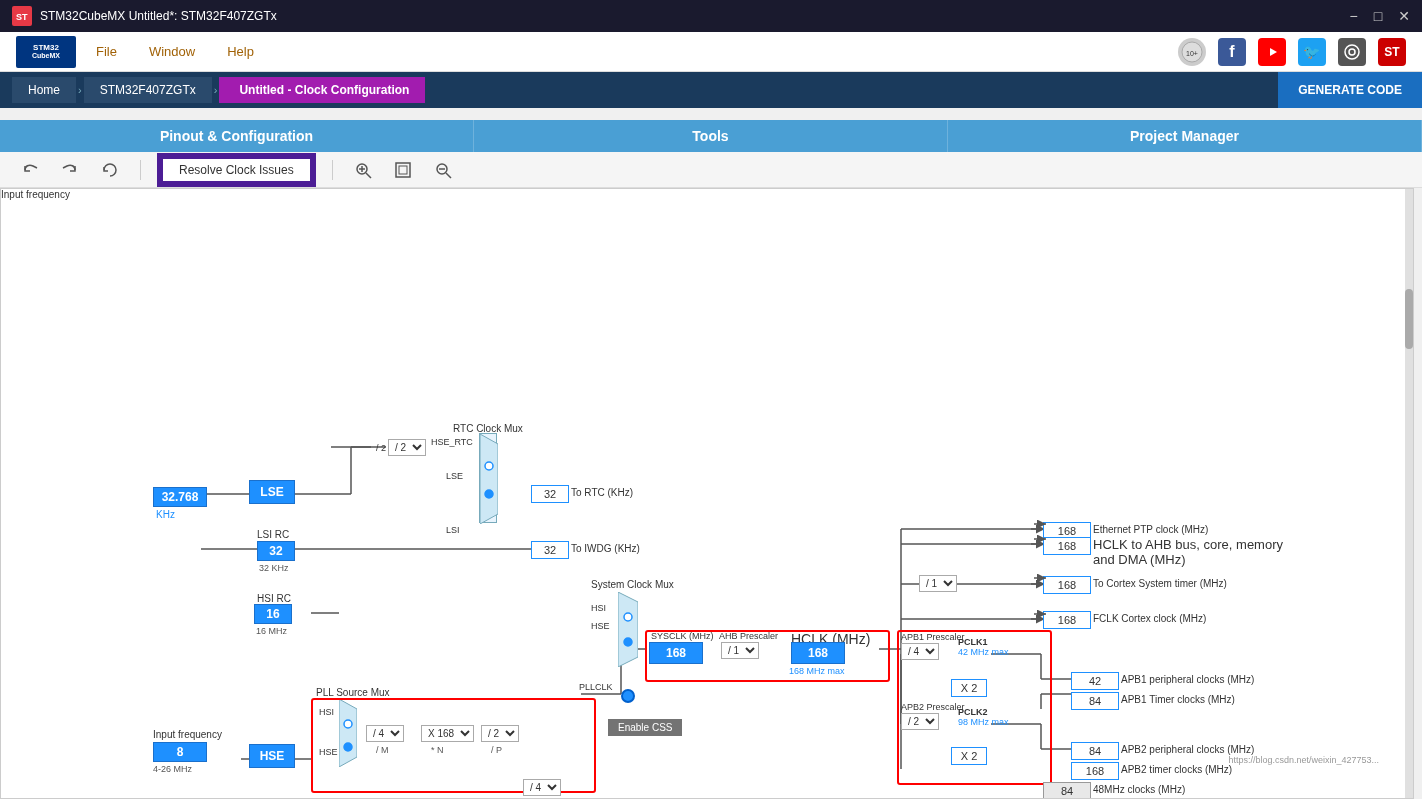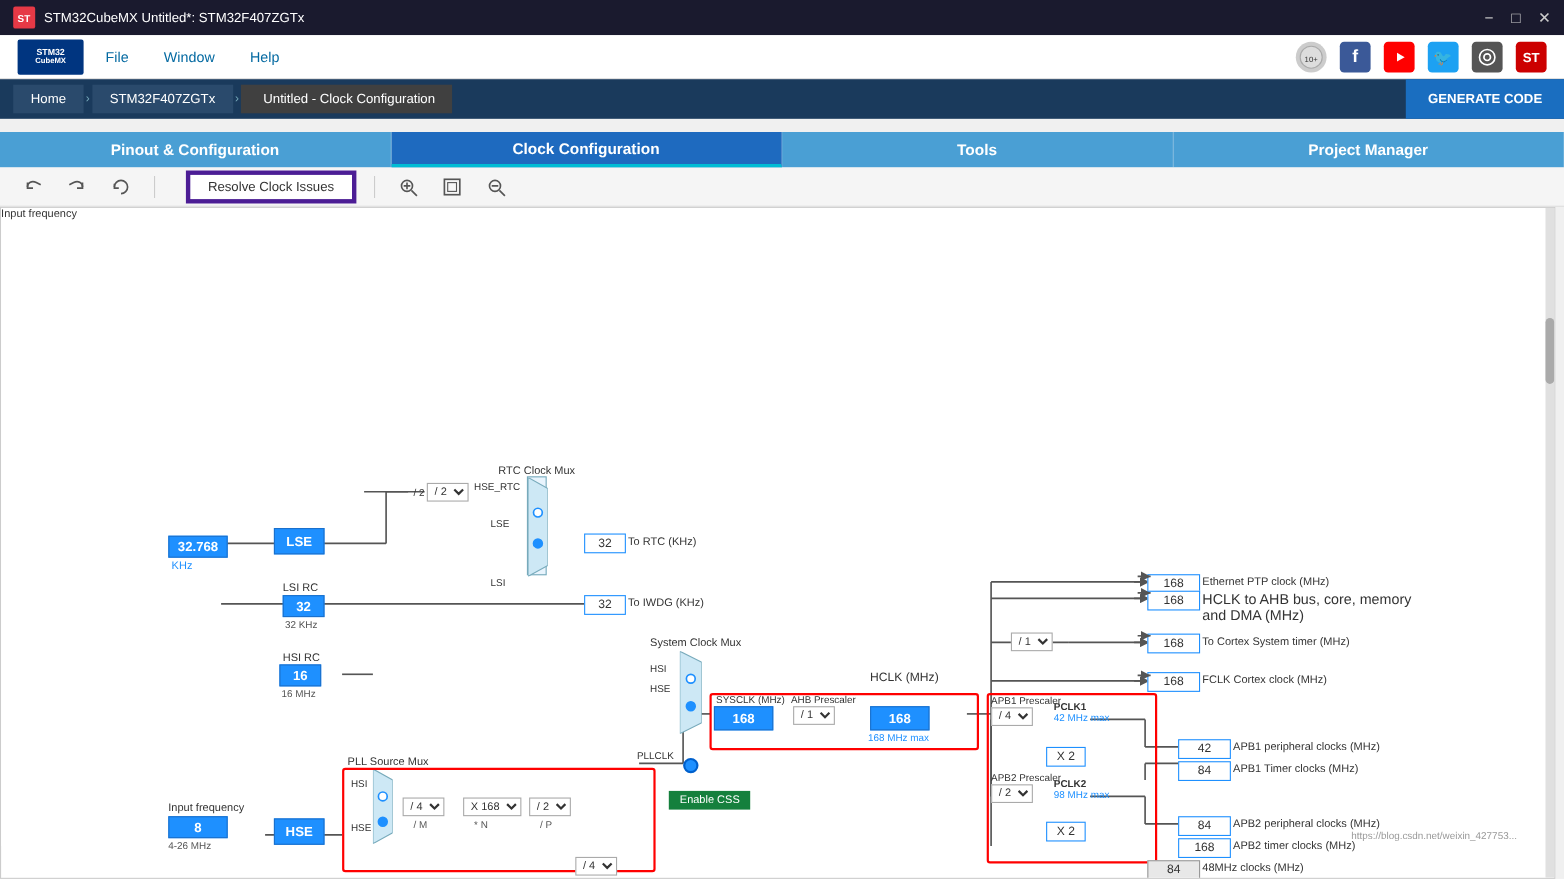--- a/index.html
+++ b/index.html
@@ -9,42 +9,42 @@
     #titlebar { background: #1a1a2e; color: white; height: 32px; display: flex; align-items: center; padding: 0 12px; font-size: 12px; }
     #titlebar .app-icon { width: 20px; height: 20px; background: #e63946; border-radius: 2px; margin-right: 8px; display: flex; align-items: center; justify-content: center; color: white; font-size: 8px; font-weight: bold; }
     #titlebar .title { flex: 1; }
     #titlebar .win-controls { display: flex; gap: 16px; font-size: 14px; }
     #titlebar .win-btn { cursor: pointer; color: #ccc; }
 
     
     #menubar { background: white; height: 40px; display: flex; align-items: center; padding: 0 16px; border-bottom: 1px solid #ddd; }
     #menubar .logo { width: 60px; height: 32px; background: #003580; display: flex; align-items: center; justify-content: center; color: white; font-size: 9px; font-weight: bold; margin-right: 20px; border-radius: 2px; }
     #menubar .menu-items { display: flex; gap: 32px; flex: 1; }
-    #menubar .menu-item { cursor: pointer; font-size: 13px; color: #0369a1; }
+    #menubar .menu-item { cursor: pointer; font-size: 13px; color: #a16207; }
     #menubar .social-icons { display: flex; gap: 12px; align-items: center; }
     #menubar .social-icon { width: 28px; height: 28px; display: flex; align-items: center; justify-content: center; border-radius: 4px; font-size: 14px; }
 
     
     #breadcrumb { background: #1a3a5c; height: 36px; display: flex; align-items: center; padding: 0 0 0 12px; }
     #breadcrumb .crumb { color: white; font-size: 12px; padding: 6px 16px; background: #2a4a6c; cursor: pointer; display: flex; align-items: center; gap: 8px; }
-    #breadcrumb .crumb.active { background: #404040; font-weight: normal; padding-left: 20px; }
+    #breadcrumb .crumb.active { background: #a21caf; font-weight: bold; padding-left: 20px; }
     #breadcrumb .gen-btn { margin-left: auto; margin-right: 0; background: #1a6ec0; color: white; padding: 6px 20px; font-size: 12px; font-weight: bold; cursor: pointer; height: 36px; display: flex; align-items: center; }
 
     
     #tabbar { display: flex; height: 44px; }
     #tabbar .tab { flex: 1; display: flex; align-items: center; justify-content: center; font-size: 14px; font-weight: bold; cursor: pointer; color: white; border-right: 1px solid rgba(255,255,255,0.2); margin-top: 12px; }
     #tabbar .tab.pinout { background: #4a9fd4; }
     #tabbar .tab.clock { background: #1e6abf; border-bottom: 3px solid #00bcd4; }
     #tabbar .tab.project { background: #4a9fd4; }
     #tabbar .tab.tools { background: #4a9fd4; }
 
     
     #toolbar { background: #f5f5f5; height: 36px; display: flex; align-items: center; padding: 0 16px; gap: 12px; border-bottom: 1px solid #ddd; }
     #toolbar .tool-btn { width: 28px; height: 28px; display: flex; align-items: center; justify-content: center; cursor: pointer; color: #555; font-size: 16px; border: none; background: none; }
-    #toolbar .resolve-btn { background: white; border: 4px solid #4c1d95; padding: 4px 16px; font-size: 12px; cursor: pointer; color: #333; margin-left: 12px; }
+    #toolbar .resolve-btn { background: white; border: 6px solid #4c1d95; padding: 4px 16px; font-size: 12px; cursor: pointer; color: #333; }
     #toolbar .sep { width: 1px; height: 20px; background: #ccc; margin: 0 4px; }
 
     
     #canvas { background: white; position: relative; overflow: hidden; height: calc(799px - 32px - 40px - 36px - 44px - 36px); border: 1px solid #ccc; margin: 0 8px 0 0; }
 
     
     .blue-box { background: #1e90ff; color: white; font-weight: bold; font-size: 12px; display: flex; align-items: center; justify-content: center; border: 1px solid #1a70cc; }
     .white-box { background: white; border: 1.5px solid #1e90ff; color: #333; font-size: 11px; display: flex; align-items: center; justify-content: center; }
     .gray-box { background: #e8e8e8; border: 1px solid #999; color: #333; font-size: 11px; display: flex; align-items: center; justify-content: center; }
 
@@ -130,21 +130,20 @@
   <div class="crumb">Home</div>
   <span style="color:#7ab;margin:0 2px">›</span>
   <div class="crumb">STM32F407ZGTx</div>
   <span style="color:#7ab;margin:0 2px">›</span>
   <div class="crumb active">Untitled - Clock Configuration</div>
   <div class="gen-btn">GENERATE CODE</div>
 </div>
 
 <div id="tabbar">
   <div class="tab pinout">Pinout &amp; Configuration</div>
-  <div class="tab clock">Clock Configuration</div>
   <div class="tab tools">Tools</div>
   <div class="tab project">Project Manager</div>
 </div>
 
 <div id="toolbar">
   <button class="tool-btn" title="Undo">
     <svg width="18" height="18" viewBox="0 0 18 18">
         <path d="M4 9 C4 5 8 3 12 5 L16 7" fill="none" stroke="#555" stroke-width="1.5"></path>
         <polyline points="4,5 4,10 9,10" fill="none" stroke="#555" stroke-width="1.5"></polyline>
       </svg>
@@ -359,37 +358,37 @@
 
     <div style="position:absolute;left:480px;top:536px;display:flex;align-items:center;gap:2px">
       <select class="clk-select"><option>/ 2</option></select>
     </div>
     <div style="position:absolute;left:490px;top:556px;font-size:9px;color:#555">/ P</div>
 
     <div style="position:absolute;left:522px;top:590px;display:flex;align-items:center;gap:2px">
       <select class="clk-select"><option>/ 4</option></select>
     </div>
 
-    <div style="position:absolute;left:607px;top:530px;background:#15803d;color:white;padding:3px 10px;font-size:10px;cursor:pointer;border:none">Enable CSS</div>
+    <div style="position:absolute;left:607px;top:530px;background:#737373;color:white;padding:3px 10px;font-size:10px;cursor:pointer;border:none">Enable CSS</div>
 
     <div class="red-outline" style="left:644px;top:441px;width:245px;height:52px"></div>
 
     <div style="position:absolute;left:650px;top:442px;font-size:9px;color:#333">SYSCLK (MHz)</div>
 
     <div style="position:absolute;left:648px;top:453px;width:54px;height:22px" class="blue-box">
       <span>168</span>
     </div>
 
     <div style="position:absolute;left:718px;top:442px;font-size:9px;color:#333">AHB Prescaler</div>
 
     <div style="position:absolute;left:720px;top:453px">
       <select class="clk-select"><option>/ 1</option></select>
     </div>
 
-    <div style="position:absolute;left:790px;top:421px;font-size:11px;color:#333">HCLK (MHz)</div>
+    <div style="position:absolute;left:790px;top:442px;font-size:14px;color:#333">HCLK (MHz)</div>
 
     <div style="position:absolute;left:790px;top:453px;width:54px;height:22px" class="blue-box">
       <span>168</span>
     </div>
 
     <div style="position:absolute;left:788px;top:477px;font-size:9px;color:#1e90ff">168 MHz max</div>
 
     <div style="position:absolute;left:918px;top:386px">
       <select class="clk-select"><option>/ 1</option></select>
     </div>

